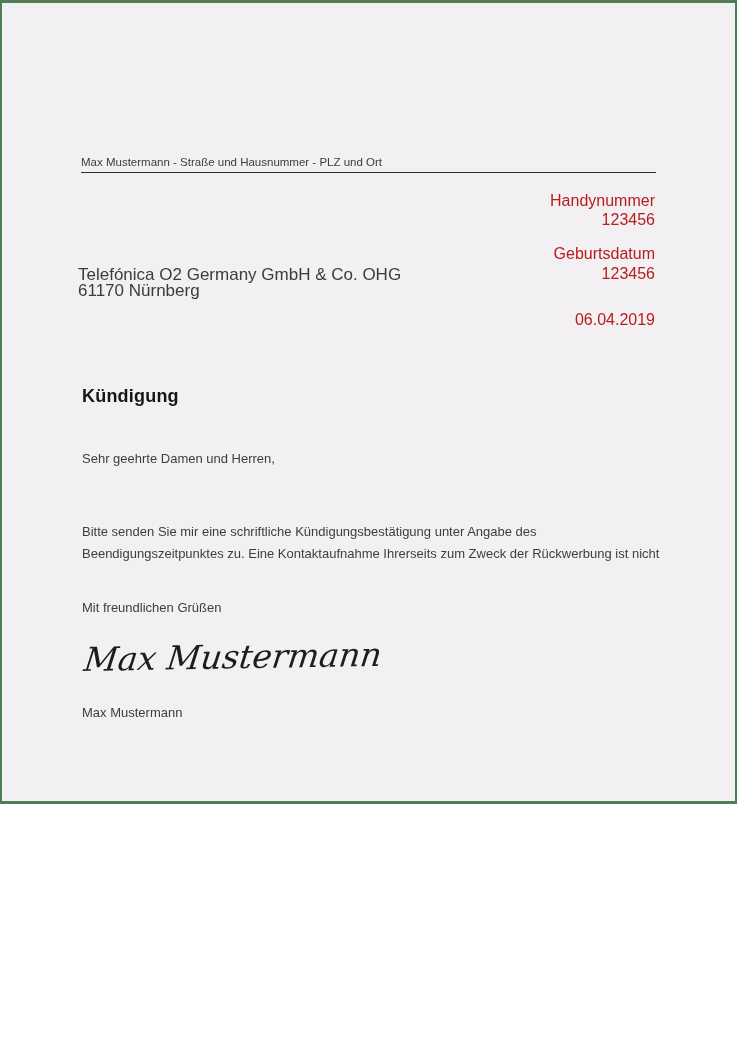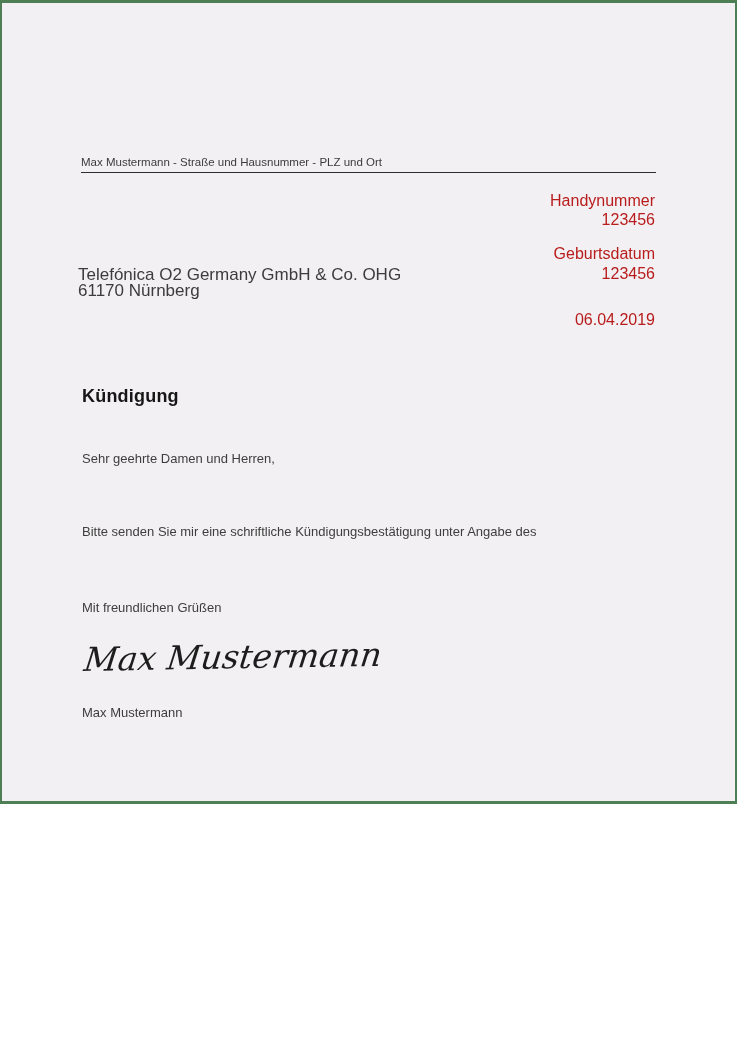--- a/index.html
+++ b/index.html
@@ -115,20 +115,21 @@
     <div>61170 Nürnberg</div>
   </div>
 
   <div class="abs subject">Kündigung</div>
 
   <div class="abs body-text salutation">Sehr geehrte Damen und Herren,</div>
 
 
   <div class="abs body-text paragraph">
     <div>Bitte senden Sie mir eine schriftliche Kündigungsbestätigung unter Angabe des</div>
+    <div>Beendigungszeitpunktes zu. Eine Kontaktaufnahme Ihrerseits zum Zweck der Rückwerbung ist nicht</div>
   </div>
 
   <div class="abs body-text closing">Mit freundlichen Grüßen</div>
 
   <div class="abs signature">Max Mustermann</div>
 
   <div class="abs signer-name">Max Mustermann</div>
 
 </div>
 

